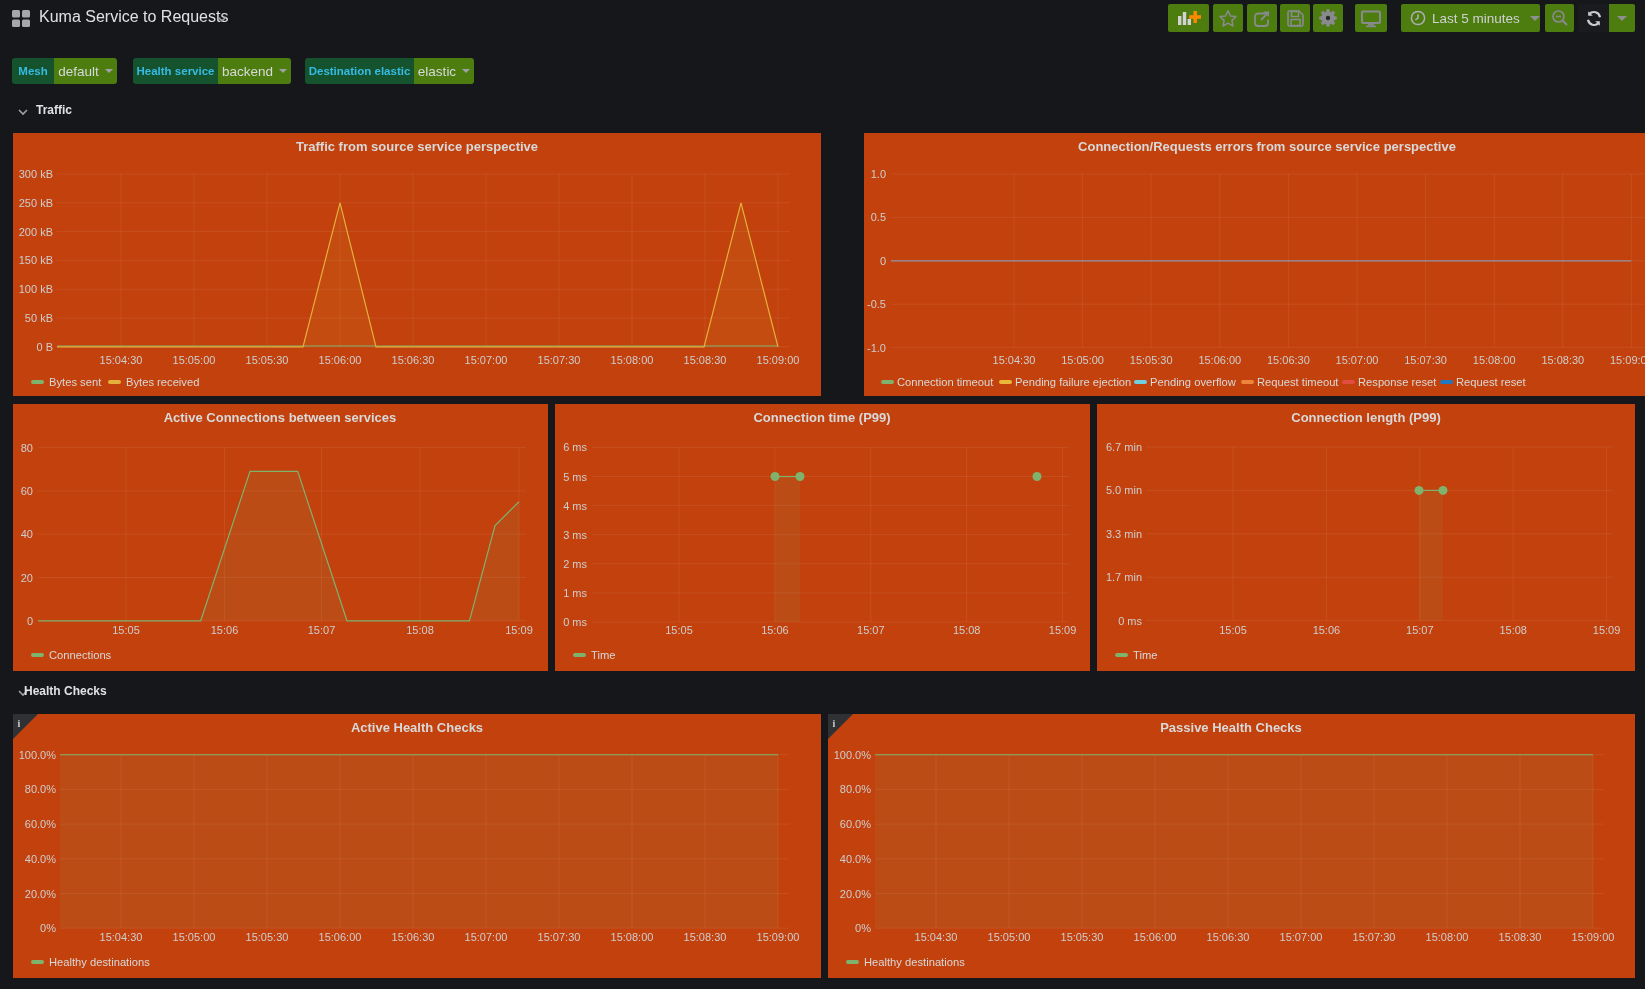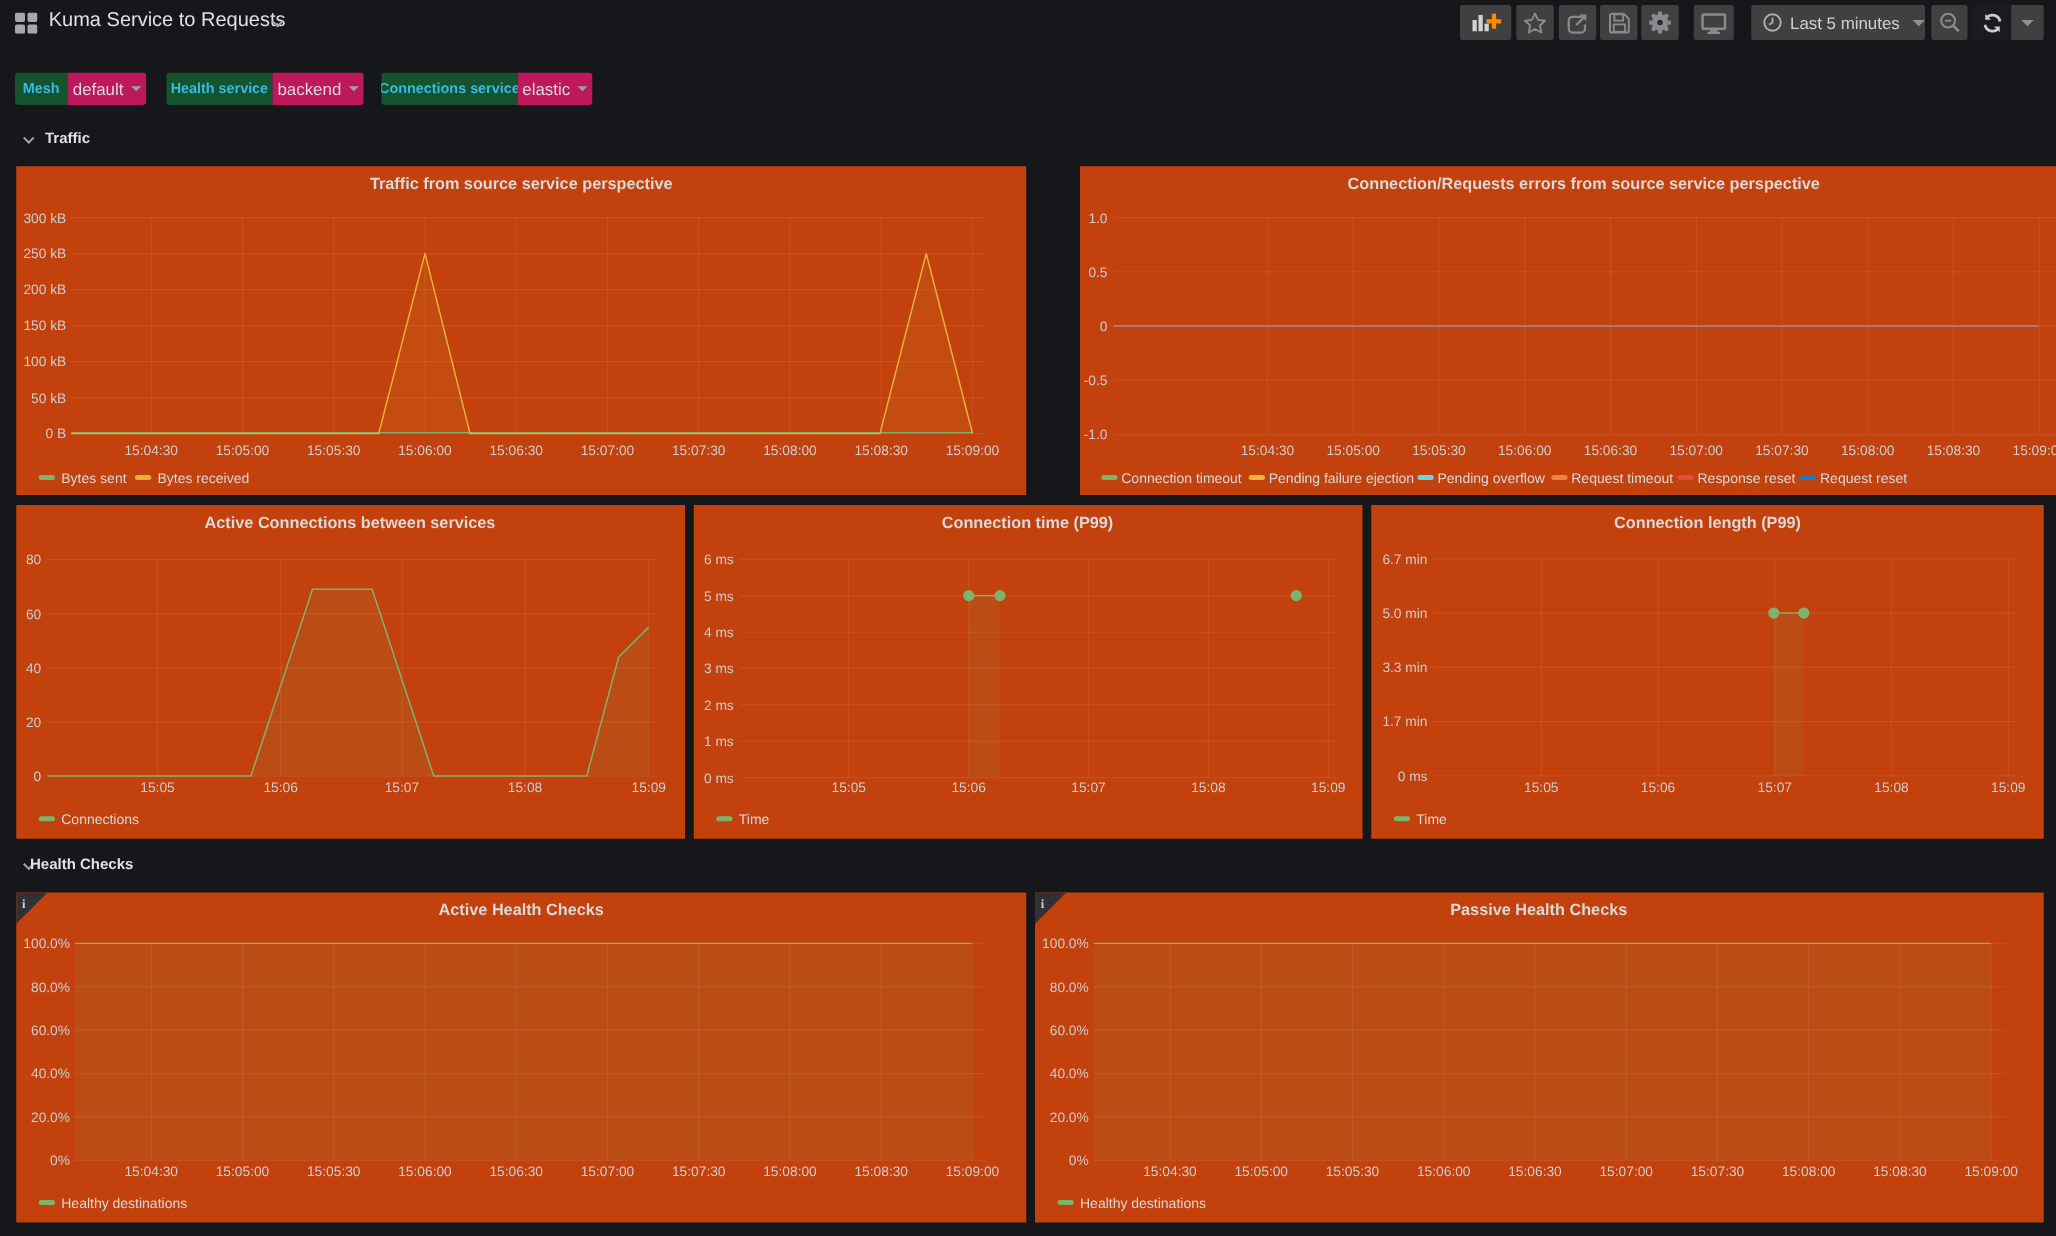--- a/index.html
+++ b/index.html
@@ -1,20 +1,20 @@
 <!DOCTYPE html>
 <html><head><meta charset="utf-8"><title>Kuma Service to Service</title>
 <style>
 *{margin:0;padding:0;box-sizing:border-box}
 html,body{width:1645px;height:989px;background:#15171a;font-family:"Liberation Sans",sans-serif;overflow:hidden;position:relative}
 .panel{position:absolute;background:#c2410c;}
-.navbtn{position:absolute;top:4px;height:28px;background:#404040;border-radius:2px;display:flex;align-items:center;justify-content:center}
+.navbtn{position:absolute;top:4px;height:28px;background:#4d7c0f;border-radius:2px;display:flex;align-items:center;justify-content:center}
 .vgroup{position:absolute;top:58px;height:26px;display:flex;border-radius:3px;overflow:hidden}
 .vlabel{background:#14532d;color:#36bbe4;font-size:11.5px;font-weight:bold;display:flex;align-items:center;justify-content:center;white-space:nowrap}
-.vvalue{background:#be185d;color:#d8d9da;font-size:13.5px;display:flex;align-items:center;justify-content:center;gap:6px;white-space:nowrap}
+.vvalue{background:#4d7c0f;color:#d8d9da;font-size:13.5px;display:flex;align-items:center;justify-content:center;gap:6px;white-space:nowrap}
 .rowhdr{position:absolute;color:#e0e1e3;font-size:12px;font-weight:bold}
 .caret{width:0;height:0;border-left:4px solid transparent;border-right:4px solid transparent;border-top:4px solid #9fa1a4;display:inline-block}
 </style></head>
 <body>
 
 <svg width="18" height="17" viewBox="0 0 18 17" style="position:absolute;left:12px;top:10px">
  <rect x="0" y="0" width="8" height="7.5" rx="1.5" fill="#a5a7aa"></rect>
  <rect x="10" y="0" width="8" height="7.5" rx="1.5" fill="#a5a7aa"></rect>
  <rect x="0" y="9.5" width="8" height="7.5" rx="1.5" fill="#a5a7aa"></rect>
  <rect x="10" y="9.5" width="8" height="7.5" rx="1.5" fill="#a5a7aa"></rect>
@@ -107,21 +107,21 @@
 
 <div class="vgroup" style="left:12px">
  <div class="vlabel" style="width:42px">Mesh</div>
  <div class="vvalue" style="width:63px">default <span class="caret"></span></div>
 </div>
 <div class="vgroup" style="left:133px">
  <div class="vlabel" style="width:85px">Health service</div>
  <div class="vvalue" style="width:73px">backend <span class="caret"></span></div>
 </div>
 <div class="vgroup" style="left:305px">
- <div class="vlabel" style="width:109px">Connections service</div>
+ <div class="vlabel" style="width:109px">Destination elastic</div>
  <div class="vvalue" style="width:60px">elastic <span class="caret"></span></div>
 </div>
 
 <svg width="12" height="8" viewBox="0 0 12 8" style="position:absolute;left:17px;top:108px">
     <polyline points="2,2 6,6 10,2" fill="none" stroke="#9fa1a4" stroke-width="1.6"></polyline>
   </svg>
 <div class="rowhdr" style="left:36px;top:103px">Traffic</div>
 <svg width="12" height="8" viewBox="0 0 12 8" style="position:absolute;left:17px;top:689px">
     <polyline points="2,2 6,6 10,2" fill="none" stroke="#9fa1a4" stroke-width="1.6"></polyline>
   </svg>

